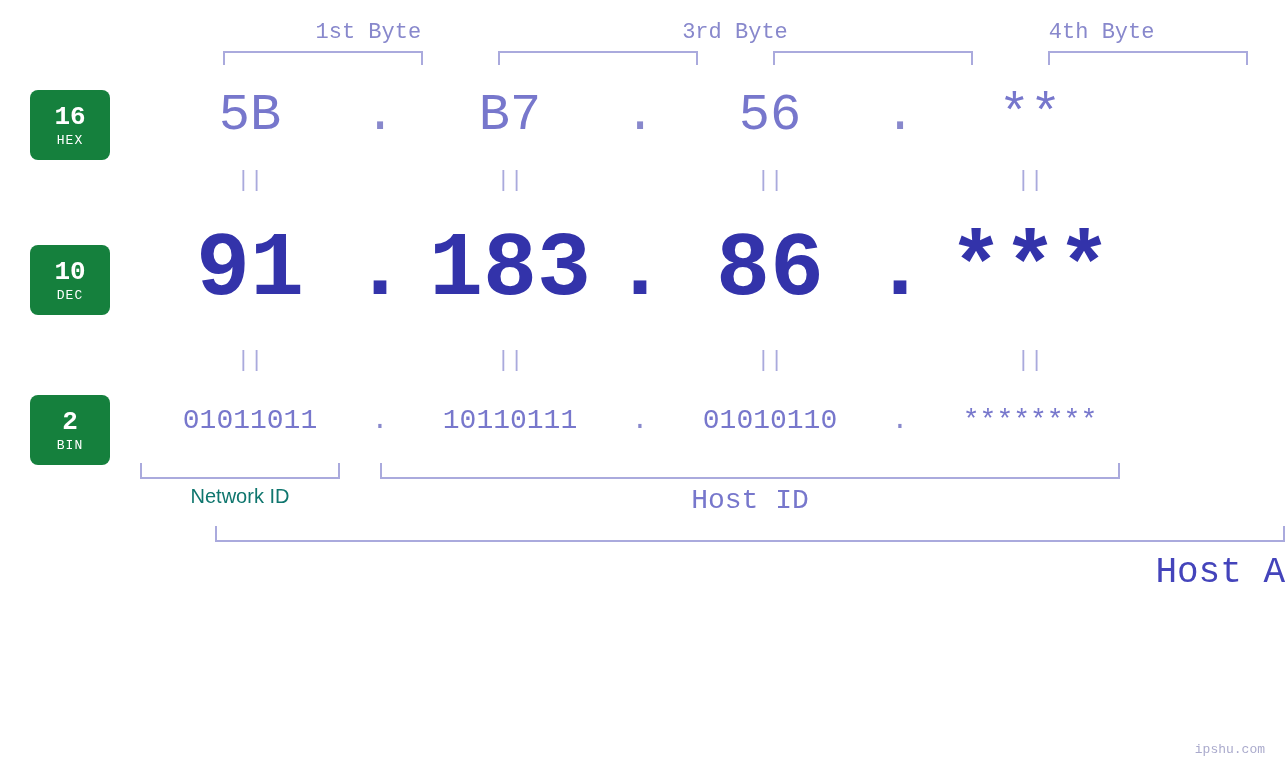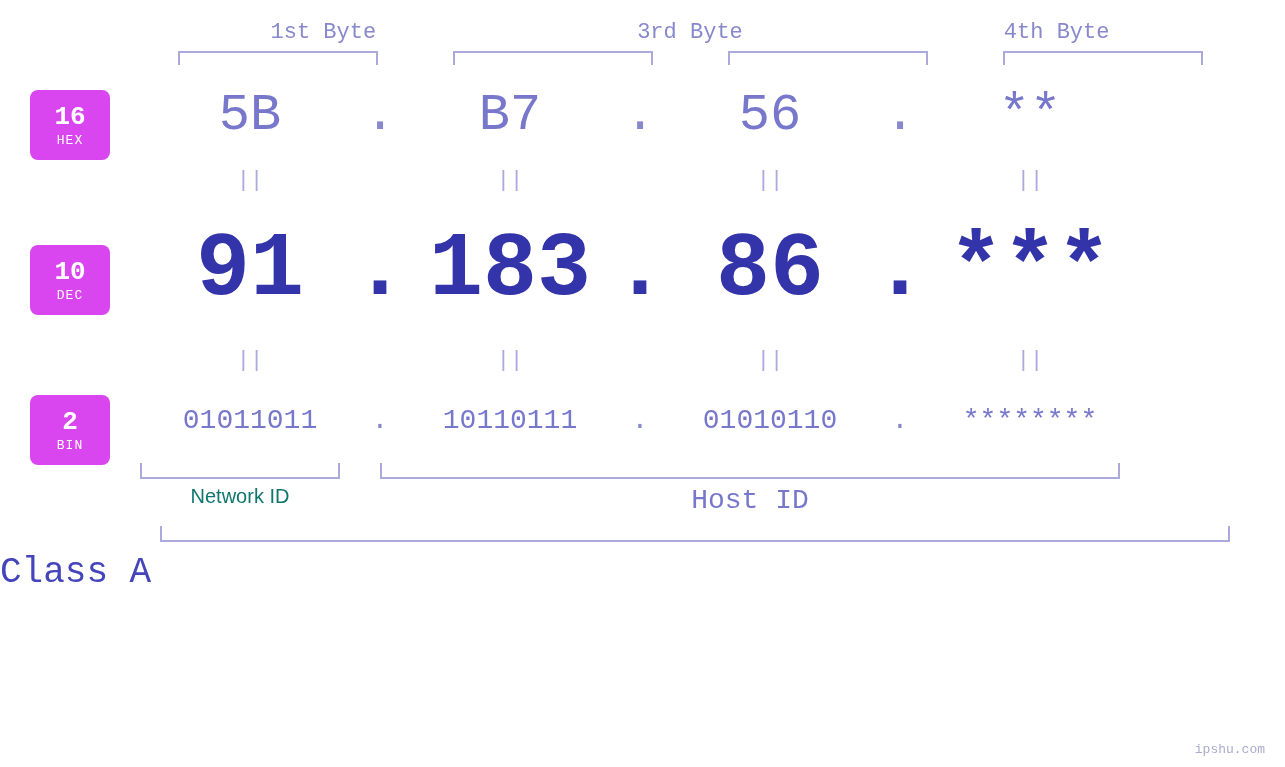--- a/index.html
+++ b/index.html
@@ -12,21 +12,21 @@
       overflow: hidden;
       position: relative;
     }
 
     .container {
       width: 1285px;
       height: 767px;
       position: relative;
       display: flex;
       flex-direction: column;
-      align-items: flex-start;
+      align-items: flex-end;
     }
 
     
     .byte-headers {
       display: flex;
       width: 1100px;
       margin-left: 140px;
       margin-top: 20px;
       justify-content: space-around;
     }
@@ -50,21 +50,21 @@
 
     .bracket {
       width: 200px;
       height: 14px;
       border-top: 2px solid #aaaadd;
       border-left: 2px solid #aaaadd;
       border-right: 2px solid #aaaadd;
     }
 
     .base-badge {
-      background: #d946ef;
+      background: #15803d;
       color: #ffffff;
       border-radius: 8px;
       width: 80px;
       height: 70px;
       display: flex;
       flex-direction: column;
       align-items: center;
       justify-content: center;
       margin: 0;
     }
@@ -331,17 +331,17 @@
         <div style="width:200px; text-align:center; color:#0f766e; font-size:20px; font-family:Liberation Sans, sans-serif;">Network ID</div>
         <div style="width:40px;"></div>
         <div style="width:740px; text-align:center; color:#7777cc; font-size:28px; font-family:'Courier New',monospace;">Host ID</div>
       </div>
 
     </div>
   </div>
 
   <div style="width:1070px; margin-left:160px; height:16px; border-bottom:2px solid #aaaadd; border-left:2px solid #aaaadd; border-right:2px solid #aaaadd; margin-top:10px;"></div>
 
-  <div class="class-label">Class A</div>
+  <div class="class-label">Host A</div>
 
   <div class="watermark">ipshu.com</div>
 
 </div>
 
 </body></html>

